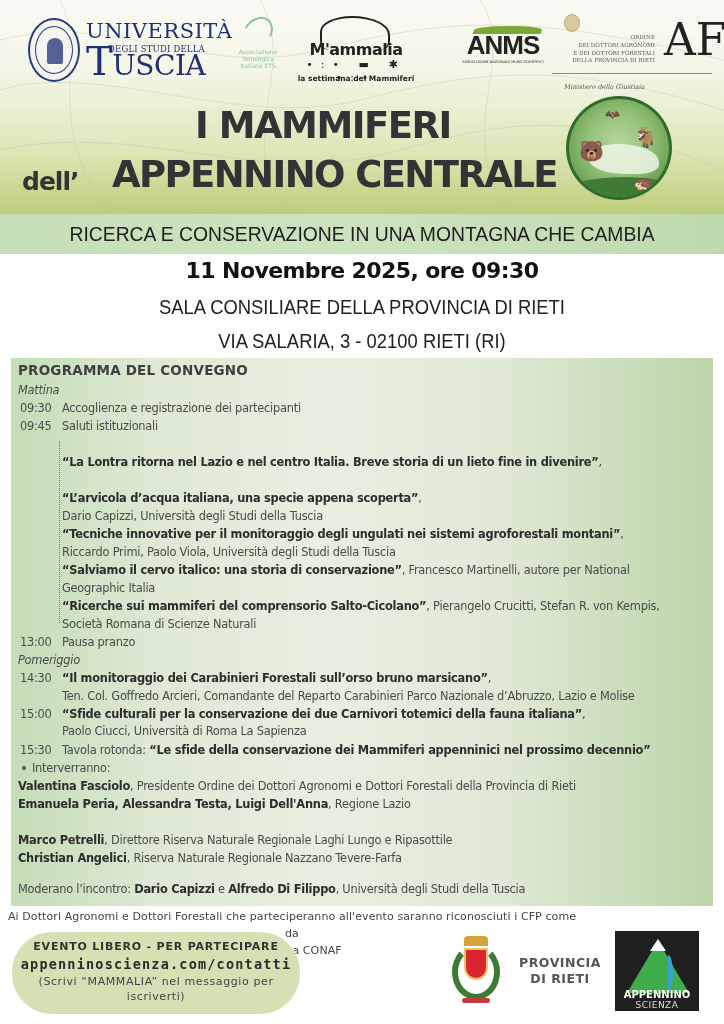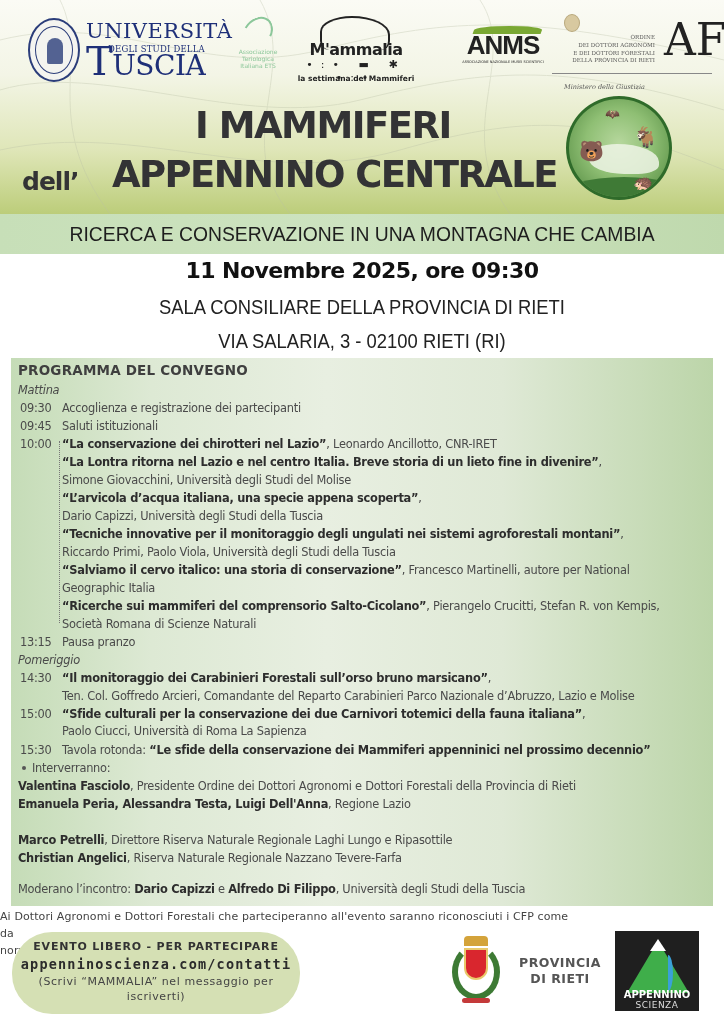--- a/index.html
+++ b/index.html
@@ -74,21 +74,21 @@
   }
   .program-title { position: absolute; left: 7px; top: 4px; font-weight: bold; font-size: 13.5px; color: #3f3f3f; letter-spacing: 0.2px; }
   .prog { position: absolute; font-size: 11.4px; color: #4a4a4a; white-space: nowrap; letter-spacing: -0.25px; }
   .prog b { color: #2d2d2d; }
   .section-label { font-style: italic; }
   .time { display: inline-block; width: 42px; }
   .dotline { position: absolute; left: 48px; top: 83px; width: 0; height: 182px; border-left: 1px dotted #777; }
   .bullet { display: inline-block; width: 4px; height: 4px; border-radius: 50%; background: #555; margin: 0 6px 2px 4px; vertical-align: middle; }
 
   
-  .cfp-note { position: absolute; left: 0; top: 908px; width: 584px; font-size: 11px; line-height: 17px; color: #444; letter-spacing: 0.1px; }
+  .cfp-note { position: absolute; left: 0; top: 908px; width: 584px; text-align: center; font-size: 11px; line-height: 17px; color: #444; letter-spacing: 0.1px; }
   .cfp-note .l2 { display: block; padding-left: 0; }
 
   .pill {
     position: absolute; left: 12px; top: 932px; width: 288px; height: 82px;
     background: #d5e0b4; border-radius: 40px; text-align: center;
   }
   .pill-l1 { margin-top: 8px; font-weight: bold; font-size: 11px; letter-spacing: 0.8px; color: #333; }
   .pill-l2 { margin-top: 3px; font-weight: bold; font-size: 13.5px; letter-spacing: 1.2px; color: #2b2b2b; font-family: "DejaVu Sans Mono", monospace; }
   .pill-l3 { margin-top: 2px; font-size: 11px; line-height: 15px; color: #444; letter-spacing: 0.6px; padding: 0 10px; }
 
@@ -194,30 +194,26 @@
   <div class="program-title">PROGRAMMA DEL CONVEGNO</div>
 
   <div class="prog section-label" style="left:7px;top:25px;">Mattina</div>
 
   <div class="prog" style="left:9px;top:43px;">
     <span class="time">09:30</span><span>Accoglienza e registrazione dei partecipanti</span>
   </div>
   <div class="prog" style="left:9px;top:61px;">
     <span class="time">09:45</span><span>Saluti istituzionali</span>
   </div>
-  <div class="prog" style="left:9px;top:79px;">
-    <span class="time">10:00</span><b>“La conservazione dei chirotteri nel Lazio”</b><span>, Leonardo Ancillotto, CNR-IRET</span>
-  </div>
 
   <div class="dotline"></div>
 
   <div class="prog" style="left:51px;top:97px;">
     <b>“La Lontra ritorna nel Lazio e nel centro Italia. Breve storia di un lieto fine in divenire”</b><span>,</span>
   </div>
-  <div class="prog" style="left:51px;top:115px;">Simone Giovacchini, Università degli Studi del Molise</div>
 
   <div class="prog" style="left:51px;top:133px;">
     <b>“L’arvicola d’acqua italiana, una specie appena scoperta”</b><span>,</span>
   </div>
   <div class="prog" style="left:51px;top:151px;">Dario Capizzi, Università degli Studi della Tuscia</div>
 
   <div class="prog" style="left:51px;top:169px;">
     <b>“Tecniche innovative per il monitoraggio degli ungulati nei sistemi agroforestali montani”</b><span>,</span>
   </div>
   <div class="prog" style="left:51px;top:187px;">Riccardo Primi, Paolo Viola, Università degli Studi della Tuscia</div>
@@ -226,21 +222,21 @@
     <b>“Salviamo il cervo italico: una storia di conservazione”</b><span>, Francesco Martinelli, autore per National</span>
   </div>
   <div class="prog" style="left:51px;top:223px;">Geographic Italia</div>
 
   <div class="prog" style="left:51px;top:241px;">
     <b>“Ricerche sui mammiferi del comprensorio Salto-Cicolano”</b><span>, Pierangelo Crucitti, Stefan R. von Kempis,</span>
   </div>
   <div class="prog" style="left:51px;top:259px;">Società Romana di Scienze Naturali</div>
 
   <div class="prog" style="left:9px;top:277px;">
-    <span class="time">13:15</span><span>Pausa pranzo</span>
+    <span class="time">13:00</span><span>Pausa pranzo</span>
   </div>
 
   <div class="prog section-label" style="left:7px;top:295px;">Pomeriggio</div>
 
   <div class="prog" style="left:9px;top:313px;">
     <span class="time">14:30</span><b>“Il monitoraggio dei Carabinieri Forestali sull’orso bruno marsicano”</b><span>,</span>
   </div>
   <div class="prog" style="left:51px;top:331px;">Ten. Col. Goffredo Arcieri, Comandante del Reparto Carabinieri Parco Nazionale d’Abruzzo, Lazio e Molise</div>
 
   <div class="prog" style="left:9px;top:349px;">

